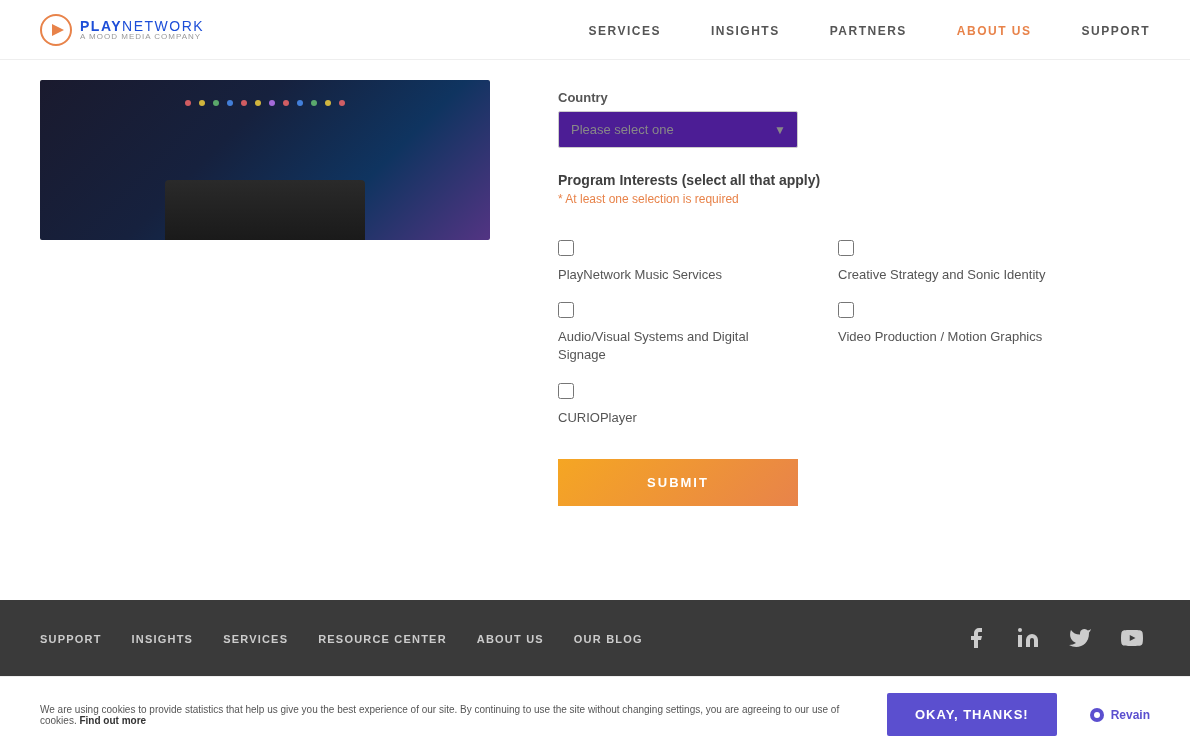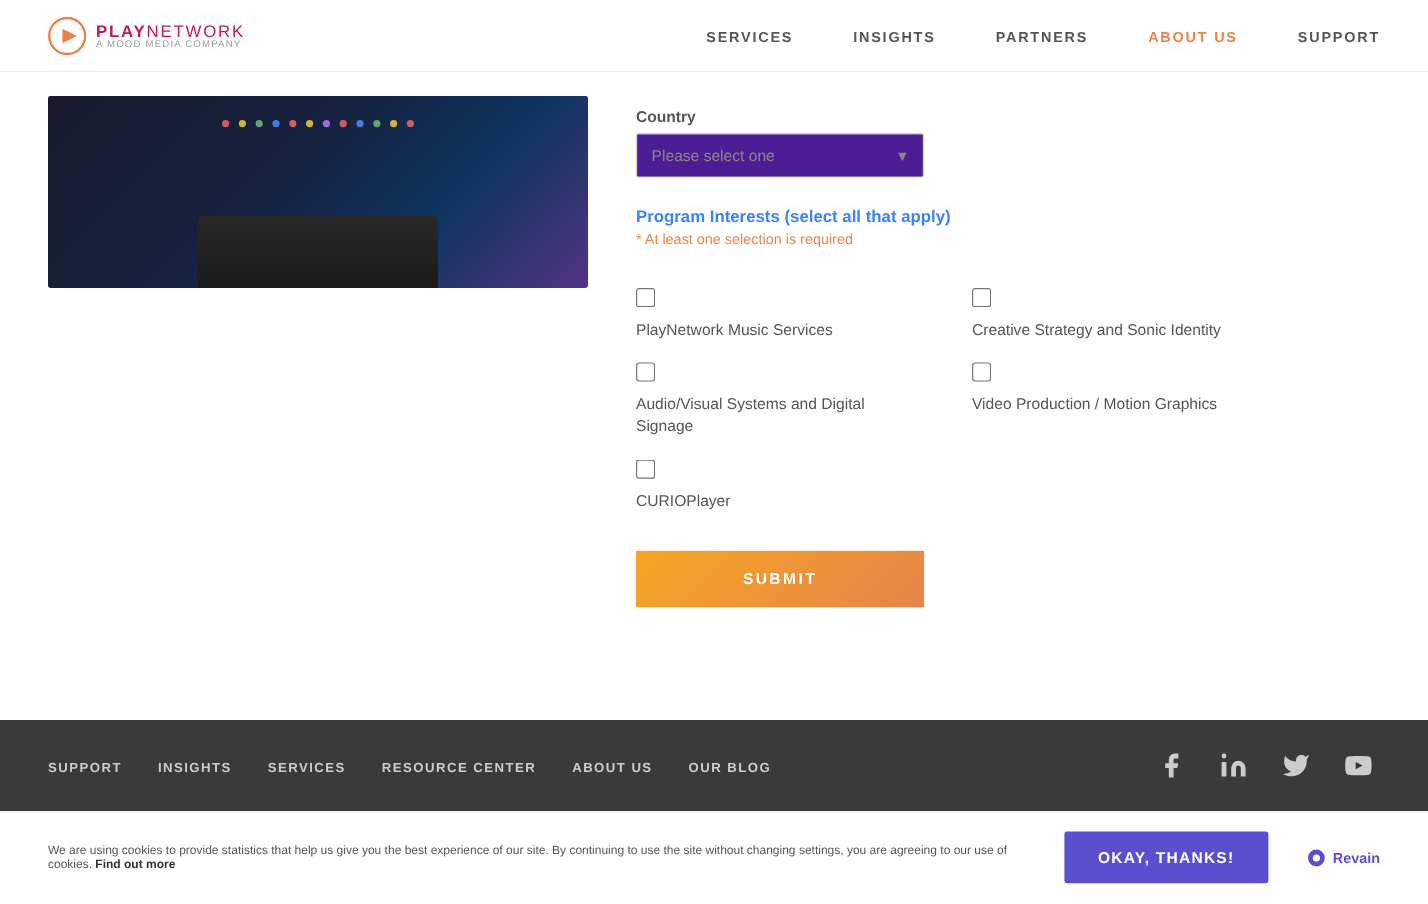--- a/index.html
+++ b/index.html
@@ -44,21 +44,21 @@
       font-weight: 600;
       letter-spacing: 1.5px;
       text-transform: uppercase;
     }
     .nav-links a.active { color: #e8834a; }
 
     
     .main-content {
       display: flex;
       padding: 20px 40px 40px 40px;
-      gap: 40px;
+      gap: 68px;
       min-height: 540px;
     }
 
     
     .left-image {
       flex-shrink: 0;
       width: 450px;
     }
     .image-placeholder {
       width: 450px;
@@ -131,21 +131,21 @@
       transform: translateY(-50%);
       pointer-events: none;
       color: #888;
       font-size: 12px;
     }
 
     
     .program-title {
       font-size: 14px;
       font-weight: 600;
-      color: #3b82f6;
+      color: #404040;
       margin-bottom: 4px;
     }
     .program-required {
       font-size: 12px;
       color: #e8834a;
       margin-bottom: 32px;
       display: block;
     }
 
     .checkboxes-grid {
@@ -278,21 +278,21 @@
 </head>
 <body>
 
 <nav class="navbar">
   <div class="navbar-logo">
     <svg class="logo-icon" viewBox="0 0 32 32">
       <circle cx="16" cy="16" r="15" fill="none" stroke="#e8834a" stroke-width="2"></circle>
       <polygon points="12,10 24,16 12,22" fill="#e8834a"></polygon>
     </svg>
     <div>
-      <div style="font-weight:700;font-size:14px;letter-spacing:1.5px;color:#be185d;">
+      <div style="font-weight:700;font-size:14px;letter-spacing:1.5px;color:#1d4ed8;">
         <span style="font-weight:900;">PLAY</span><span style="font-weight:400;">NETWORK</span>
       </div>
       <span class="logo-sub">A MOOD MEDIA COMPANY</span>
     </div>
   </div>
   <ul class="nav-links" id="nav-links-container">
       <li><a href="#">SERVICES</a></li>
       <li><a href="#">INSIGHTS</a></li>
       <li><a href="#">PARTNERS</a></li>
       <li><a href="#" class="active">ABOUT US</a></li>

